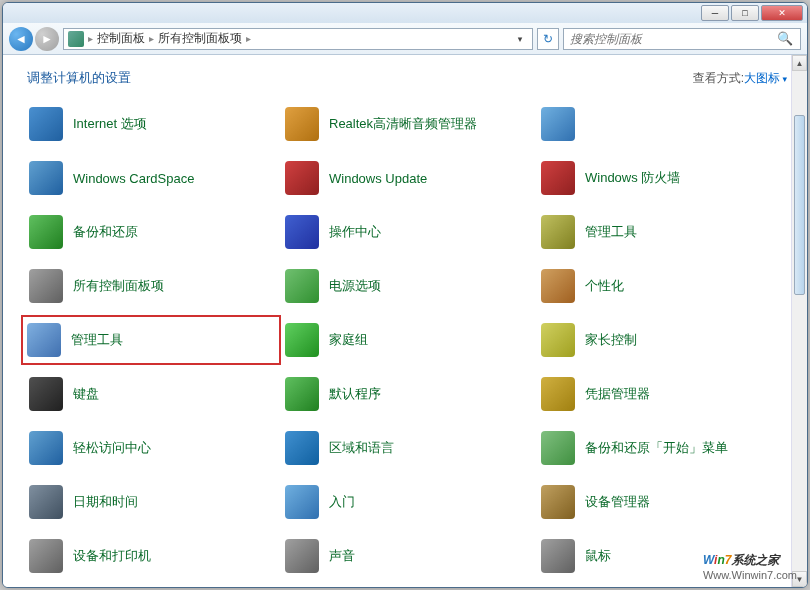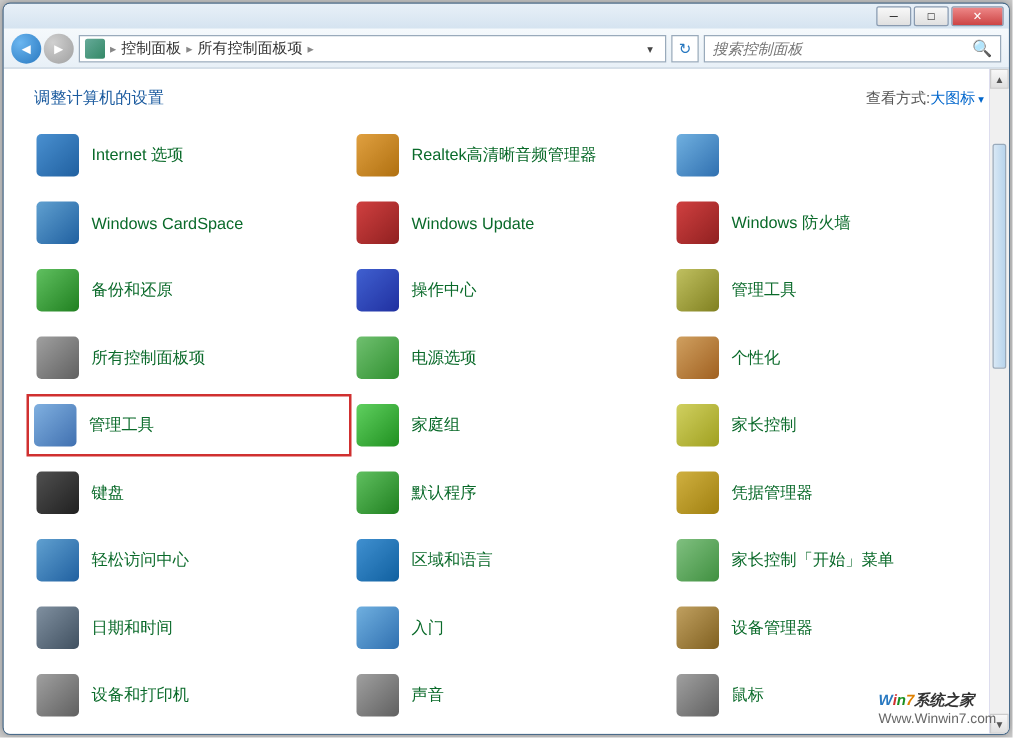--- a/index.html
+++ b/index.html
@@ -172,21 +172,21 @@
           <div class="item">
             <div class="ico ico18"></div>
             <div class="txt">轻松访问中心</div>
           </div>
           <div class="item">
             <div class="ico ico19"></div>
             <div class="txt">区域和语言</div>
           </div>
           <div class="item">
             <div class="ico ico20"></div>
-            <div class="txt">家长控制「开始」菜单</div>
+            <div class="txt">备份和还原「开始」菜单</div>
           </div>
           <div class="item">
             <div class="ico ico21"></div>
             <div class="txt">日期和时间</div>
           </div>
           <div class="item">
             <div class="ico ico22"></div>
             <div class="txt">入门</div>
           </div>
           <div class="item">

